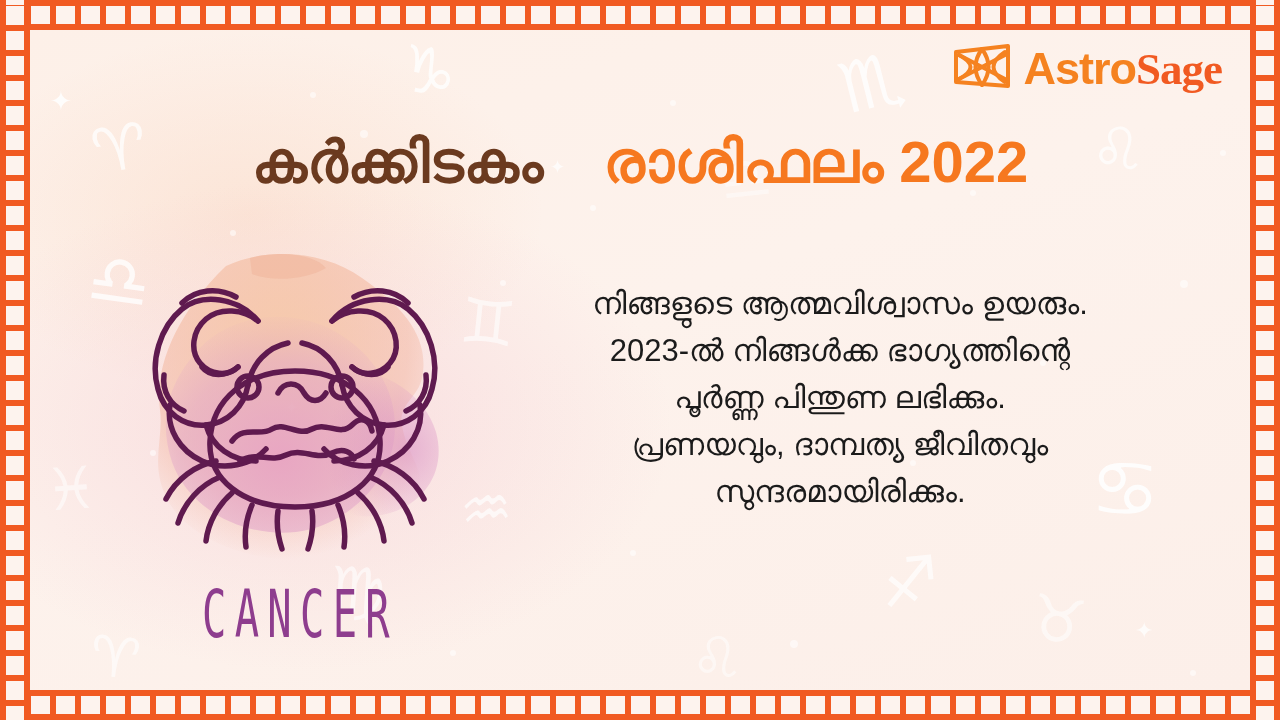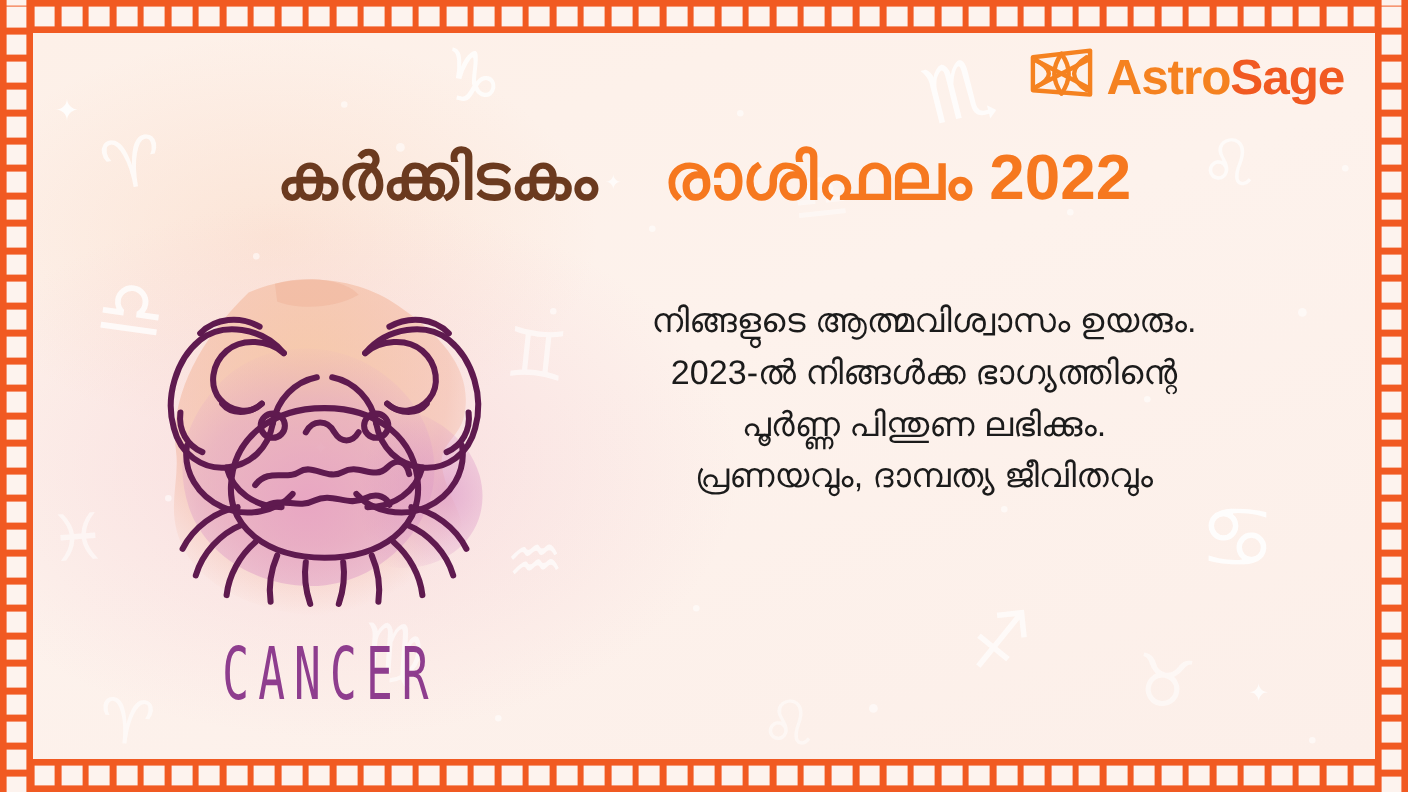--- a/index.html
+++ b/index.html
@@ -112,21 +112,21 @@
   }
   .logo-mark { display: block; }
   .logo-word {
     font-size: 45px;
     font-weight: bold;
     letter-spacing: -1px;
     line-height: 1;
     white-space: nowrap;
   }
   .logo-word .lw-a { color: #f58220; }
-  .logo-word .lw-b { color: #f15a22; }
+  .logo-word .lw-b { color: #f15a22; font-family: Liberation Serif, serif; }
   .tagline-wrap {
     margin-top: 5px;
     display: flex;
     justify-content: flex-end;
   }
   .tagline {
     background: #3b3b3b;
     color: #ffffff;
     font-size: 12.5px;
     font-weight: bold;
@@ -189,21 +189,21 @@
     font-family: "DejaVu Sans Mono", monospace;
     transform: scaleY(1.5) scaleX(0.92);
     transform-origin: center top;
     z-index: 3;
   }
 
   
   #body-copy {
     position: absolute;
     left: 440px;
-    top: 238px;
+    top: 250px;
     width: 740px;
     text-align: center;
     color: #1b1b1b;
     font-size: 31px;
     line-height: 1.52;
     z-index: 3;
   }
   #body-copy p { margin: 0; white-space: nowrap; }
 </style>
 </head>
@@ -369,16 +369,17 @@
       </svg>
 
       <div id="sign-name">CANCER</div>
     </div>
 
     <div id="body-copy">
       <p>നിങ്ങളുടെ ആത്മവിശ്വാസം ഉയരും.</p>
       <p>2023-ൽ നിങ്ങൾക്ക ഭാഗ്യത്തിന്റെ</p>
       <p>പൂർണ്ണ പിന്തുണ ലഭിക്കും.</p>
       <p>പ്രണയവും, ദാമ്പത്യ ജീവിതവും</p>
+      <p>സുന്ദരമായിരിക്കും.</p>
     </div>
 
   </div>
 </div>
 
 </body></html>

